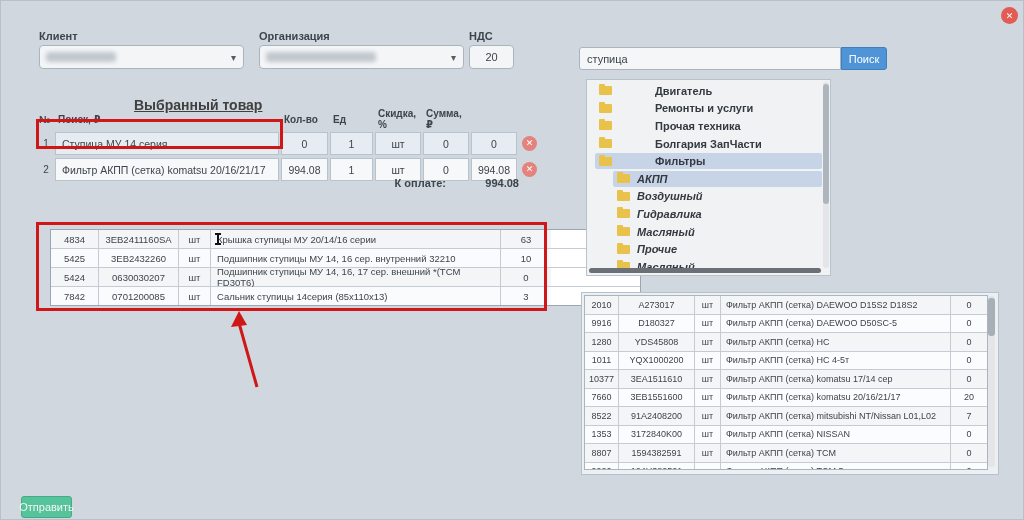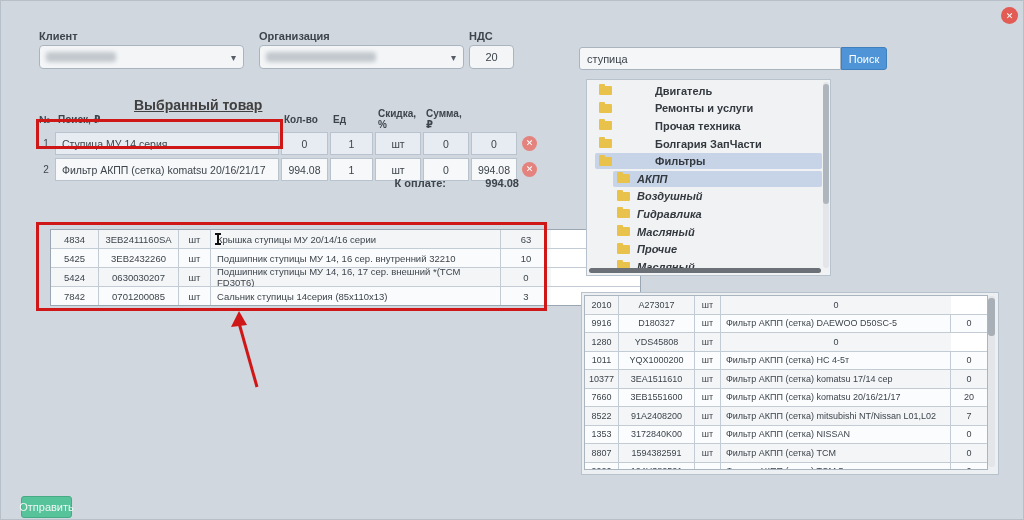--- a/index.html
+++ b/index.html
@@ -359,35 +359,37 @@
   </div>
 
   <div class="catalog-panel">
     <div class="catalog">
       <div>
 
           <div class="cat-row">
             <div>2010</div>
             <div>A273017</div>
             <div>шт</div>
+            <div class="cname">Фильтр АКПП (сетка) DAEWOO D15S2 D18S2</div>
             <div>0</div>
           </div>
 
           <div class="cat-row">
             <div>9916</div>
             <div>D180327</div>
             <div>шт</div>
             <div class="cname">Фильтр АКПП (сетка) DAEWOO D50SC-5</div>
             <div>0</div>
           </div>
 
           <div class="cat-row">
             <div>1280</div>
             <div>YDS45808</div>
             <div>шт</div>
+            <div class="cname">Фильтр АКПП (сетка) HC</div>
             <div>0</div>
           </div>
 
           <div class="cat-row">
             <div>1011</div>
             <div>YQX1000200</div>
             <div>шт</div>
             <div class="cname">Фильтр АКПП (сетка) HC 4-5т</div>
             <div>0</div>
           </div>

